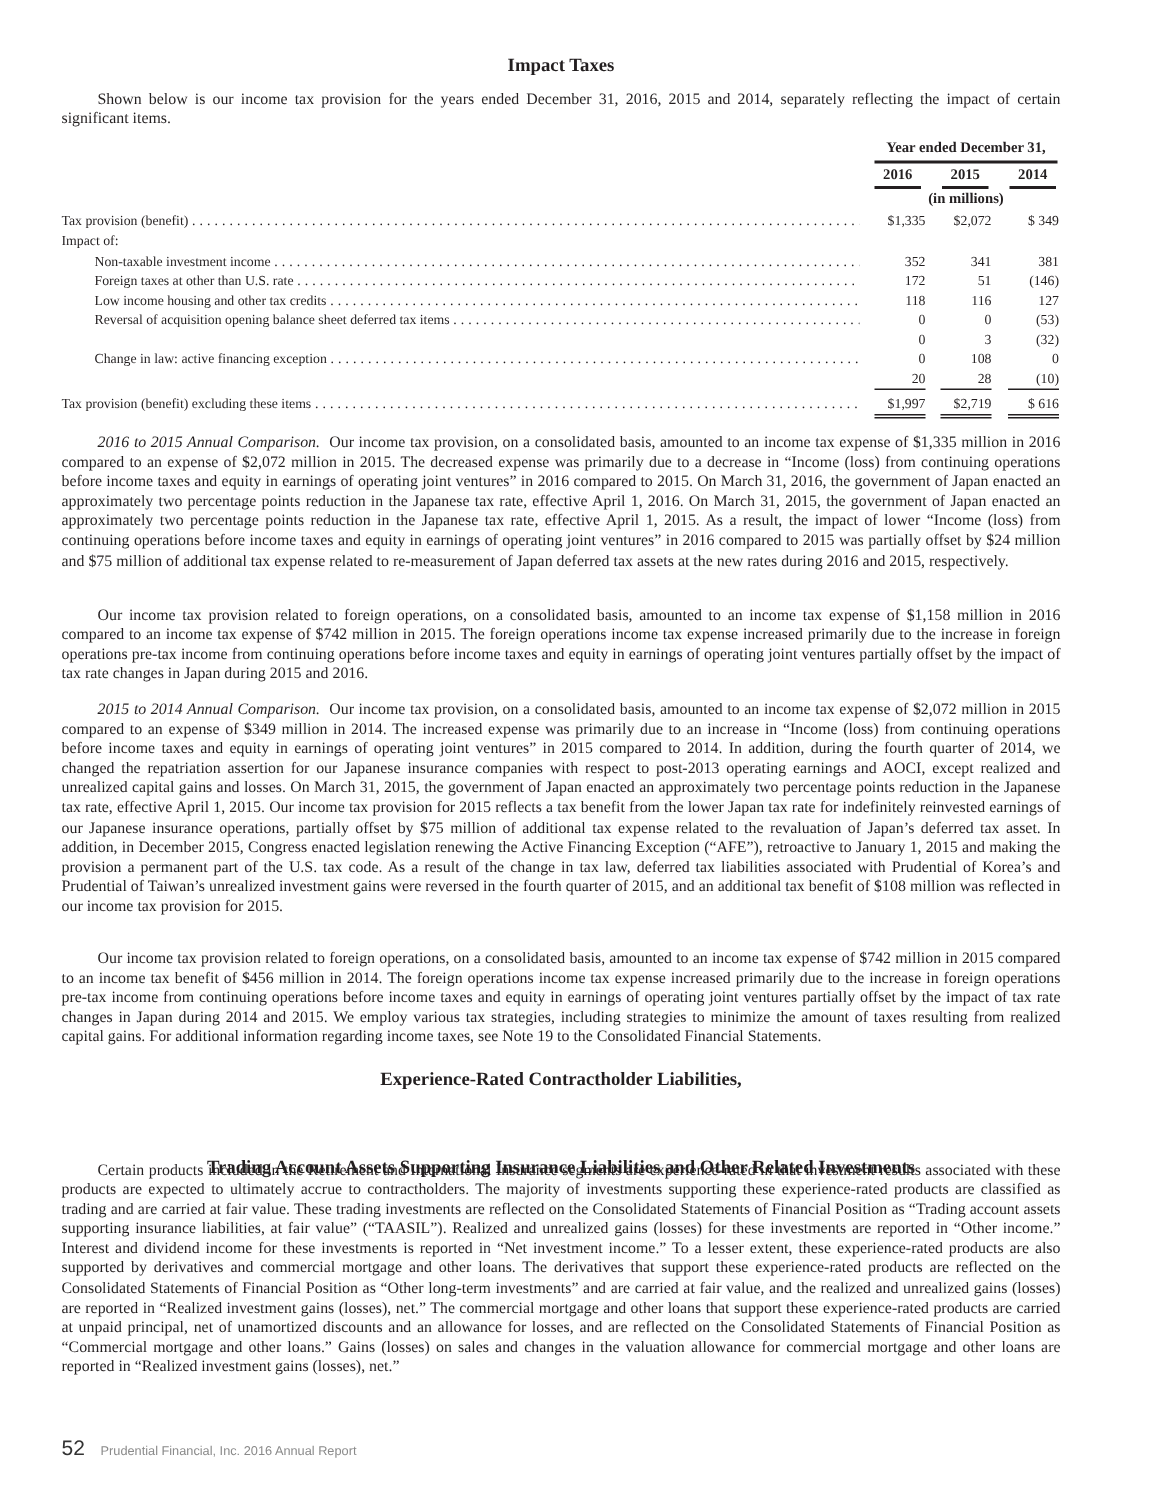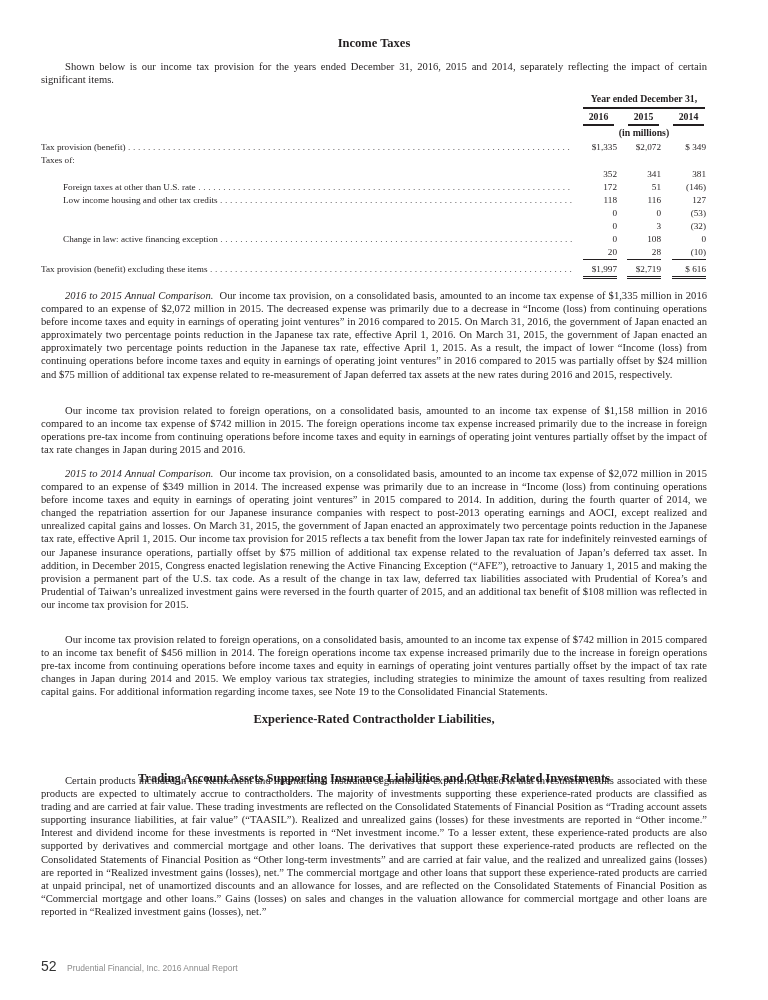--- a/index.html
+++ b/index.html
@@ -55,58 +55,60 @@
     position: absolute; left: 41px; top: 957px; font-family: "Liberation Sans", sans-serif;
   }
   .footer .pg { font-size: 14px; color: #333333; }
   .footer .rpt { font-size: 8.5px; color: #8a8a8a; margin-left: 6px; }
 </style>
 </head>
 <body>
 
 <div class="page">
 
-  <div class="h-title" style="top:36px;">Income Taxes</div>
+  <div class="h-title" style="top:36px;">Impact Taxes</div>
 
   <p class="para" style="top:60px;">Shown below is our income tax provision for the years ended December 31, 2016, 2015 and 2014, separately reflecting the impact of certain significant items.</p>
 
   <div class="tbl">
     <div class="hdr-span">Year ended December 31,</div>
     <div class="yr" style="left:542px;">2016</div>
     <div class="yr" style="left:587px;">2015</div>
     <div class="yr" style="left:632px;">2014</div>
     <div class="inm">(in millions)</div>
 
     <div class="row" style="top:48px;">
       <span class="lbl">Tax provision (benefit)</span>
       <span class="v c1">$1,335</span>
       <span class="v c2">$2,072</span>
       <span class="v c3">$ 349</span>
     </div>
     <div class="row" style="top:61px;">
-      <span class="lbl nodots">Taxes of:</span>
+      <span class="lbl nodots">Impact of:</span>
     </div>
     <div class="row" style="top:75px;">
+      <span class="lbl ind">Non-taxable investment income</span>
       <span class="v c1">352</span>
       <span class="v c2">341</span>
       <span class="v c3">381</span>
     </div>
     <div class="row" style="top:88px;">
       <span class="lbl ind">Foreign taxes at other than U.S. rate</span>
       <span class="v c1">172</span>
       <span class="v c2">51</span>
       <span class="v c3">(146)</span>
     </div>
     <div class="row" style="top:101px;">
       <span class="lbl ind">Low income housing and other tax credits</span>
       <span class="v c1">118</span>
       <span class="v c2">116</span>
       <span class="v c3">127</span>
     </div>
     <div class="row" style="top:114px;">
+      <span class="lbl ind">Reversal of acquisition opening balance sheet deferred tax items</span>
       <span class="v c1">0</span>
       <span class="v c2">0</span>
       <span class="v c3">(53)</span>
     </div>
     <div class="row" style="top:127px;">
       <span class="v c1">0</span>
       <span class="v c2">3</span>
       <span class="v c3">(32)</span>
     </div>
     <div class="row" style="top:140px;">

